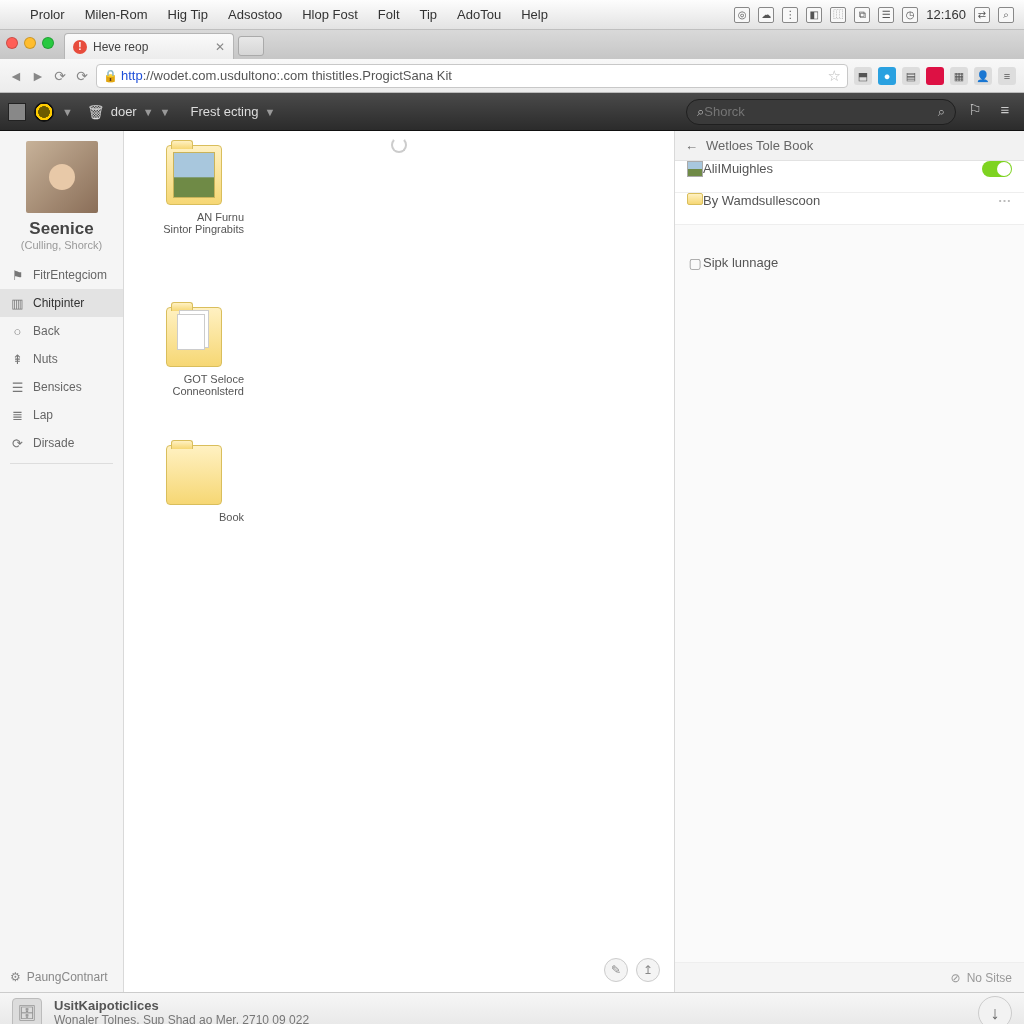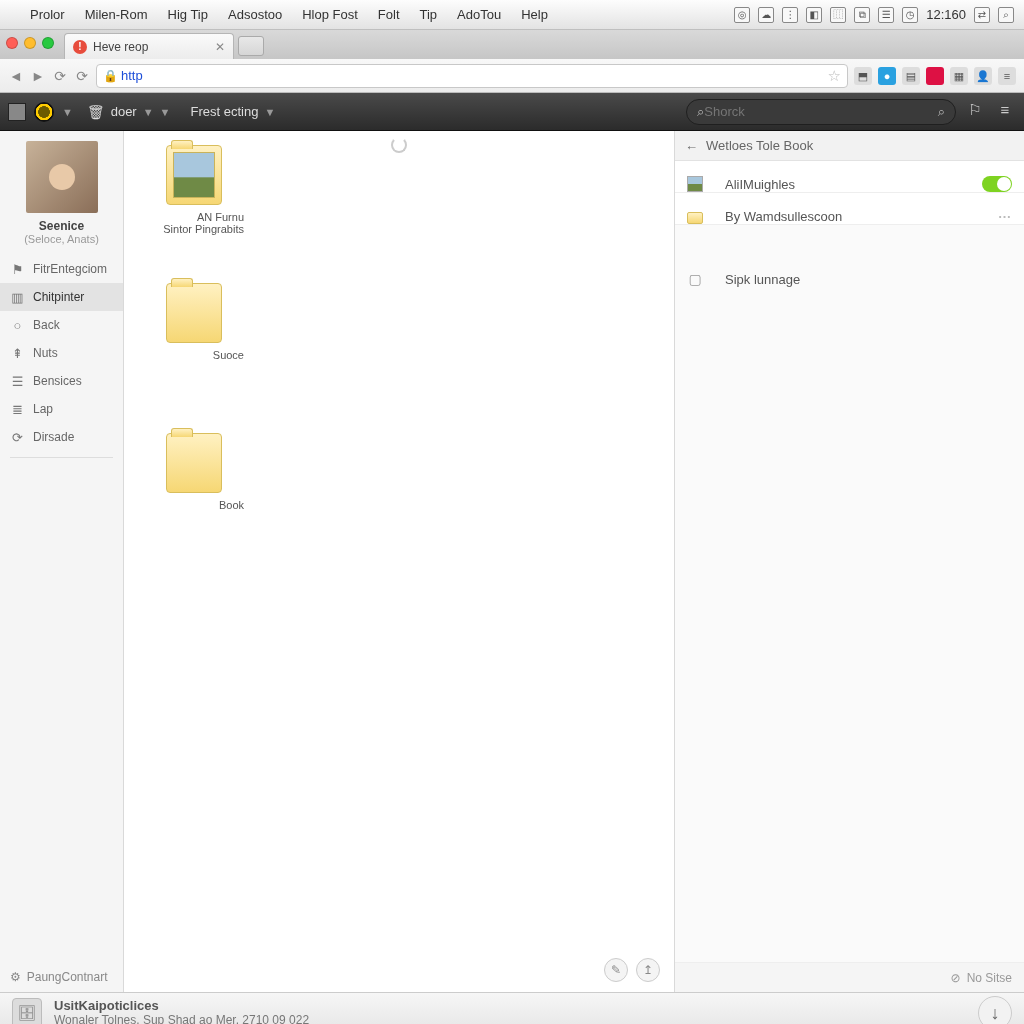--- a/index.html
+++ b/index.html
@@ -34,42 +34,42 @@
 .apptoolbar .caret{color:#999;font-size:11px}
 .apptoolbar .dd{display:flex;align-items:center;gap:6px;padding:0 6px}
 .apptoolbar .search{margin-left:auto;display:flex;align-items:center;background:#3a3a3a;border:1px solid #1f1f1f;border-radius:14px;height:26px;width:270px;padding:0 10px;color:#bbb}
 .apptoolbar .search input{flex:1;background:transparent;border:none;outline:none;color:#0ea5e9;font-size:13px}
 .apptoolbar .ibtn{width:22px;height:22px;color:#ccc;font-size:15px;text-align:center}
 
 .app{display:flex;height:calc(1024px - 22px - 29px - 34px - 38px - 40px);background:#fff}
 .sidebar{width:124px;background:#f5f5f5;border-right:1px solid #d9d9d9;display:flex;flex-direction:column;font-size:12px;color:#555}
 .sidebar .avatar{width:72px;height:72px;margin:10px auto 6px;background:linear-gradient(135deg,#c7b299,#8a6e58);border-radius:2px;position:relative}
 .sidebar .avatar::after{content:"";position:absolute;left:50%;top:50%;width:26px;height:26px;border-radius:50%;background:#e8c9a8;transform:translate(-50%,-50%)}
-.sidebar .uname{text-align:center;font-size:12px;color:#444;font-weight:600}
+.sidebar .uname{text-align:center;font-size:17px;color:#444;font-weight:600}
 .sidebar .usub{text-align:center;font-size:11px;color:#999;margin-bottom:10px}
 .sbitem{display:flex;align-items:center;gap:8px;height:28px;padding:0 10px;color:#666}
 .sbitem.sel{background:#e3e3e3;color:#333}
 .sbitem .ic{width:15px;height:15px;display:inline-block;text-align:center;font-size:13px;color:#777}
 .sidebar .sep{height:1px;background:#ddd;margin:6px 10px}
 .sidebar .foot{margin-top:auto;display:flex;align-items:center;gap:6px;padding:8px 10px;color:#888;font-size:12px}
 .content{flex:1;position:relative;overflow:hidden}
 .files{display:flex;flex-wrap:wrap;align-content:flex-start;gap:24px 40px;padding:14px 20px}
 .fitem{width:100px;text-align:right;font-size:11px;color:#555}
 .fitem .thumb{width:56px;height:60px;margin:0 auto 6px;position:relative}
 .folder{background:linear-gradient(#fff1c2,#f6d774);border:1px solid #d9be5c;border-radius:4px}
 .folder::before{content:"";position:absolute;top:-6px;left:4px;width:20px;height:8px;background:linear-gradient(#fff1c2,#f6d774);border:1px solid #d9be5c;border-bottom:none;border-radius:3px 3px 0 0}
 .folder.photo::after{content:"";position:absolute;inset:6px;background:linear-gradient(#a8c7dd 0%,#a8c7dd 55%,#6f8a46 56%,#6f8a46 100%);border:1px solid #c9b35a}
 .folder.pages::after{content:"";position:absolute;left:10px;top:6px;width:26px;height:34px;background:#fff;border:1px solid #ccc;box-shadow:3px -3px 0 #fff,3px -3px 0 1px #ccc}
 .spinner{position:absolute;top:6px;left:50%;transform:translateX(-50%);width:16px;height:16px;border:2px solid #ccc;border-top-color:transparent;border-radius:50%}
 .fab{position:absolute;bottom:10px;right:14px;display:flex;gap:8px}
 .fab .b{width:24px;height:24px;border-radius:50%;background:#f4f4f4;border:1px solid #ccc;color:#888;font-size:12px;line-height:22px;text-align:center}
 
 .rpanel{width:350px;border-left:1px solid #d9d9d9;background:#fafafa;display:flex;flex-direction:column}
 .rpanel .hdr{height:30px;border-bottom:1px solid #e2e2e2;display:flex;align-items:center;padding:0 10px;font-size:13px;color:#666;gap:8px;background:#f2f2f2}
-.rpanel .row{height:32px;border-bottom:1px solid #eee;display:flex;align-items:flex-end;padding:0 12px;font-size:13px;color:#555;gap:22px;background:#fff}
+.rpanel .row{height:32px;border-bottom:1px solid #eee;display:flex;align-items:flex-start;padding:0 12px;font-size:13px;color:#555;gap:0;background:#fff}
 .rpanel .row .ric{width:16px;height:16px;font-size:14px;text-align:center;color:#999}
 .rpanel .row .ric.folder-ic{width:16px;height:12px;background:linear-gradient(#fff1c2,#f6d774);border:1px solid #d9be5c;border-radius:2px;position:relative}
 .rpanel .row .ric.img-ic{background:linear-gradient(#a8c7dd 50%,#6f8a46 50%);border:1px solid #aaa}
 .rpanel .row .more{margin-left:auto;color:#bbb;letter-spacing:1px;font-weight:bold}
 .rpanel .toggle{margin-left:auto;width:30px;height:16px;border-radius:8px;position:relative}
 .rpanel .toggle.on{background:#7ed321}
 .rpanel .toggle::after{content:"";position:absolute;width:14px;height:14px;background:#fff;border-radius:50%;top:1px;right:1px}
 .rpanel .gap{height:30px;background:#fafafa}
 .rpanel .foot{margin-top:auto;height:30px;display:flex;align-items:center;justify-content:flex-end;padding:0 12px;font-size:12px;color:#999;gap:6px;border-top:1px solid #eee;background:#f5f5f5}
 
@@ -122,20 +122,21 @@
 </div>
 
 <div class="addrbar">
   <span class="nbtn">◄</span>
   <span class="nbtn">►</span>
   <span class="nbtn">⟳</span>
   <span class="nbtn">⟳</span>
   <div class="addrbox">
     <span class="lock">🔒</span>
     <span class="url-proto">http</span>
+      <span class="url-rest">://wodet.com.usdultono:.com thistitles.ProgictSana Kit</span>
     <span class="star">☆</span>
   </div>
   <span class="exticon">⬒</span>
   <span class="exticon" style="background:#2aa1e0;color:#fff">●</span>
   <span class="exticon">▤</span>
   <span class="exticon" style="background:#d14"></span>
   <span class="exticon">▦</span>
   <span class="exticon">👤</span>
   <span class="exticon">≡</span>
 </div>
@@ -161,21 +162,21 @@
   </div>
   <span class="ibtn">⚐</span>
   <span class="ibtn">≡</span>
 </div>
 
 <div class="app">
 
   <div class="sidebar">
     <div class="avatar"></div>
     <div class="uname">Seenice</div>
-    <div class="usub">(Seloce, Anats)</div>
+    <div class="usub">(Culling, Shorck)</div>
     <div class="sbitem">
         <span class="ic">⚑</span>
         <span>FitrEntegciom</span>
       </div>
     <div class="sbitem sel">
         <span class="ic">▥</span>
         <span>Chitpinter</span>
       </div>
     <div class="sbitem">
         <span class="ic">○</span>
@@ -206,25 +207,26 @@
 
   <div class="content">
     <div class="spinner"></div>
     <div class="files">
       <div class="fitem">
         <div class="thumb folder photo"></div>
         <div>AN Furnu</div>
         <div>Sintor Pingrabits</div>
       </div>
       <div class="fitem" style="width:100%"></div>
+      <div class="fitem" style="width:100%"></div>
       <div class="fitem">
-        <div class="thumb folder"></div>
-        <div>Suoce</div>
-      </div>
-      <div class="fitem" style="width:100%"></div>
+        <div class="thumb folder pages"></div>
+        <div>GOT Seloce</div>
+        <div>Conneonlsterd</div>
+      </div>
       <div class="fitem" style="width:100%"></div>
       <div class="fitem">
         <div class="thumb folder"></div>
         <div>Book</div>
       </div>
     </div>
     <div class="fab">
       <span class="b">✎</span>
       <span class="b">↥</span>
     </div>

